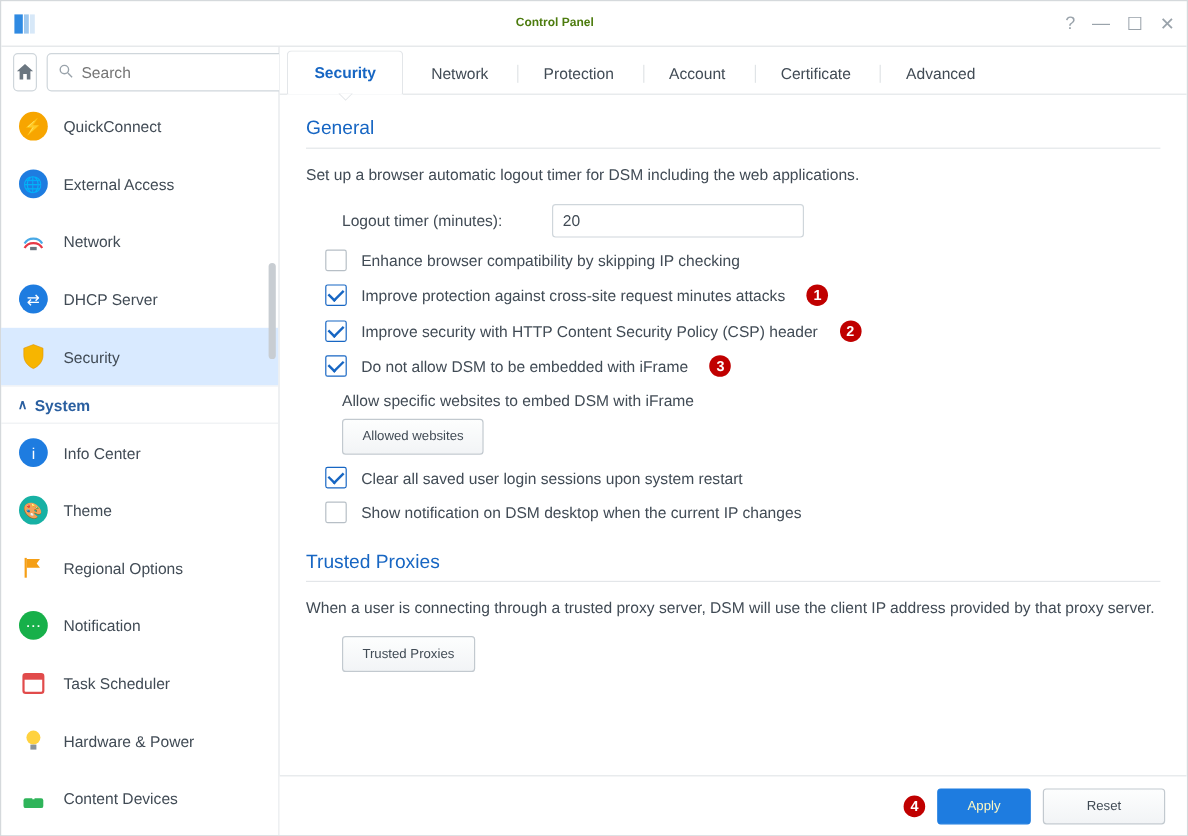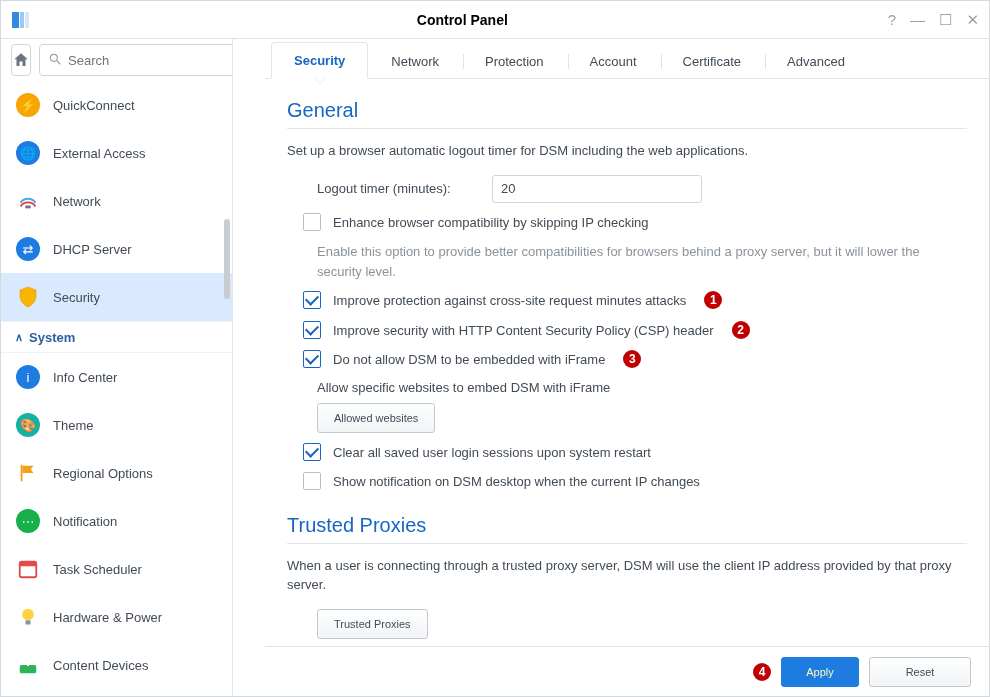--- a/index.html
+++ b/index.html
@@ -22,22 +22,22 @@
   }
   .titlebar-icon {
     width: 20px; height: 20px;
     margin-right: 6px;
     display:flex; align-items:center; justify-content:center;
   }
   .titlebar-title {
     flex: 1;
     text-align: center;
     font-weight: bold;
-    color: #000000;
-    font-size: 14px;
+    color: #4d7c0f;
+    font-size: 10px;
   }
   .titlebar-controls { display:flex; gap:14px; color:#9aa3ab; }
   .titlebar-controls span { cursor:pointer; font-size:15px; }
   .home-btn {
     width: 40px; height: 32px;
     border: 1px solid #cfd6db;
     border-radius: 4px;
     display:flex; align-items:center; justify-content:center;
     background:#fff;
     cursor:pointer;
@@ -53,21 +53,20 @@
   }
   .search-box input {
     border:none; outline:none;
     flex:1; font-size:13px; color:#888;
   }
   .search-icon { color:#9aa3ab; margin-right:6px; font-size:14px; }
 
   .main {
     display:flex;
     height: calc(100% - 38px);
-    gap: 32px;
   }
   .sidebar {
     width: 232px;
     border-right: 1px solid #e3e6e9;
     overflow-y: auto;
     padding-top: 0;
     position:relative;
   }
   .sidebar-scroll-indicator{
     position:absolute; right:2px; top:180px; width:6px; height:80px;
@@ -148,21 +147,21 @@
     width:0;height:0;border-left:5px solid transparent;border-right:5px solid transparent;border-top:5px solid #fff;
   }
 
   .panel {
     flex:1;
     overflow-y:auto;
     padding: 14px 22px 60px 22px;
   }
   .section-title {
     color:#1766c3;
-    font-size:20px;
+    font-size:16px;
     margin: 6px 0 4px;
     border-bottom:1px solid #e3e6e9;
     padding-bottom:6px;
   }
   .desc { color:#414b55; margin:12px 0 14px; line-height:1.5; }
   .hint { color:#8a939b; line-height:1.5; }
   .row { display:flex; align-items:center; margin:8px 0; gap:10px; }
   .row.indent1 { padding-left: 30px; }
   .label-col { width:165px; }
   input.text {
@@ -375,23 +374,20 @@
 
       <div class="row indent1">
         <span class="label-col">Logout timer (minutes):</span>
         <input class="text" type="text" value="20" style="">
       </div>
 
       <div class="chk-row">
         <span class="checkbox unchecked"></span>
         <span class="chk-text">Enhance browser compatibility by skipping IP checking</span>
       </div>
-      <div class="row indent1">
-        <span class="hint">Enable this option to provide better compatibilities for browsers behind a proxy server, but it will lower the security level.</span>
-      </div>
 
       <div class="chk-row">
         <span class="checkbox checked"></span>
         <span class="chk-text">Improve protection against cross-site request minutes attacks</span>
         <span class="badge">1</span>
       </div>
 
       <div class="chk-row">
         <span class="checkbox checked"></span>
         <span class="chk-text">Improve security with HTTP Content Security Policy (CSP) header</span>

